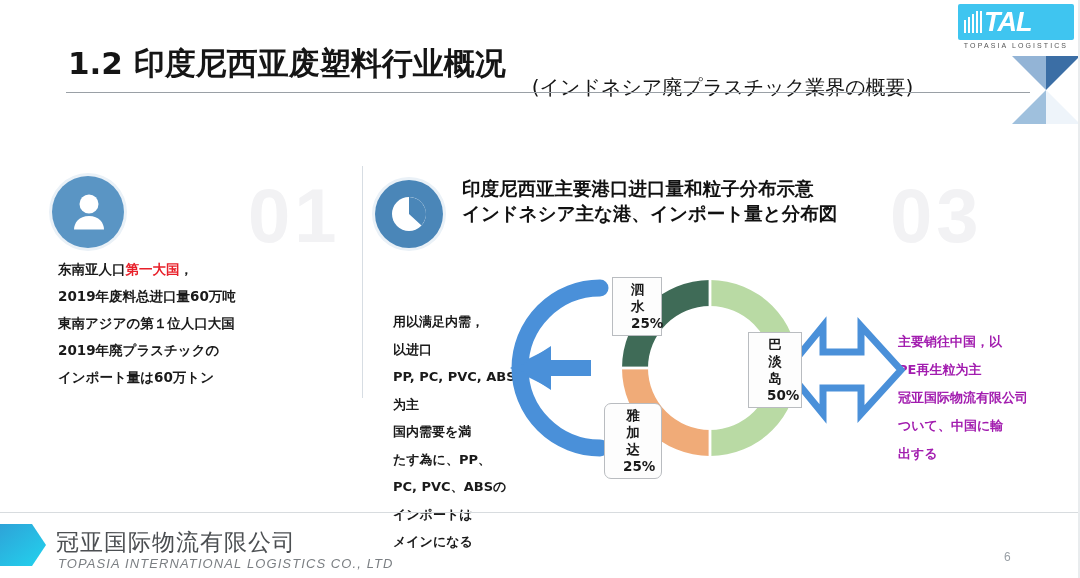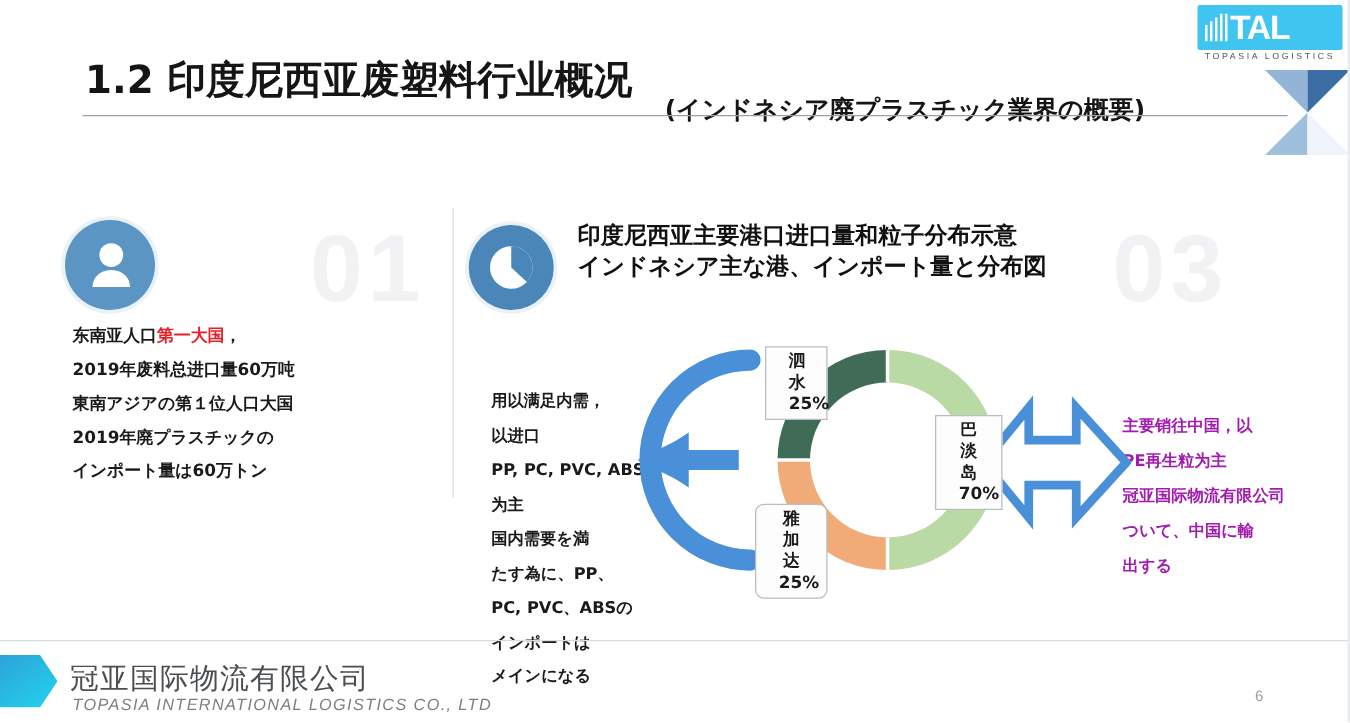--- a/index.html
+++ b/index.html
@@ -19,21 +19,21 @@
     padding-left:6px;box-sizing:border-box;position:relative;overflow:hidden;
   }
   .logo-bars{display:flex;gap:2px;height:22px;align-items:flex-end;margin-right:2px;}
   .logo-bars i{display:block;width:2px;background:#fff;}
   .logo-bars i:nth-child(1){height:13px;}
   .logo-bars i:nth-child(2){height:16px;}
   .logo-bars i:nth-child(3){height:19px;}
   .logo-bars i:nth-child(4){height:22px;}
   .logo-bars i:nth-child(5){height:22px;}
   .logo-tal{
-    color:#fff;font-weight:bold;font-size:27px;
+    color:#fff;font-weight:bold;font-style:italic;font-size:27px;
     letter-spacing:-1px;line-height:1;font-family:"Liberation Sans",sans-serif;
   }
   .logo-sub{
     color:#555;font-size:7px;letter-spacing:2.1px;margin-top:2px;
     font-family:"Liberation Sans",sans-serif;white-space:nowrap;
   }
 
   
   .pinwheel{position:absolute;left:1012px;top:56px;width:68px;height:68px;}
   .pw{position:absolute;width:0;height:0;}
@@ -42,21 +42,21 @@
   .pw-bl{left:0;top:34px;border-left:34px solid transparent;border-bottom:34px solid #9fc0dd;}
   .pw-br{left:34px;top:34px;border-right:34px solid transparent;border-bottom:34px solid #eef4fa;}
 
   
   .title-row{position:absolute;left:68px;top:27px;display:flex;align-items:center;}
   .title-main{
     font-size:31px;font-weight:bold;color:#151515;letter-spacing:0px;
     font-family:"DejaVu Sans","Liberation Sans",sans-serif;white-space:nowrap;
   }
   .title-sub{
-    font-size:20px;font-weight:bold;color:#151515;margin-left:26px;
+    font-size:20px;font-weight:normal;color:#151515;margin-left:26px;
     font-family:"DejaVu Sans","Liberation Sans",sans-serif;white-space:nowrap;margin-top:47px;
   }
   .title-rule{position:absolute;left:66px;top:92px;width:964px;height:1px;background:#9aa0a6;}
 
   
   .wm{position:absolute;font-size:76px;font-weight:bold;color:#f2f2f4;
       font-family:"Liberation Sans",sans-serif;letter-spacing:4px;user-select:none;}
   .wm-01{left:248px;top:172px;}
   .wm-03{left:890px;top:172px;}
 
@@ -247,21 +247,21 @@
   <div class="callout co-sishui">
     <div>泗水</div>
     <div class="pct">25%</div>
   </div>
   <div class="callout co-yajiada">
     <div>雅加达</div>
     <div class="pct">25%</div>
   </div>
   <div class="callout co-badan">
     <div>巴淡岛</div>
-    <div class="pct">70%</div>
+    <div class="pct">50%</div>
   </div>
 
   <div class="foot-rule"></div>
   <div class="foot-hex">
     <svg width="48" height="42" viewBox="0 0 48 42">
       <defs>
         <linearGradient id="hexg" x1="0" y1="0" x2="1" y2="1">
           <stop offset="0%" stop-color="#2f9fd6"></stop>
           <stop offset="100%" stop-color="#22d3ee"></stop>
         </linearGradient>

